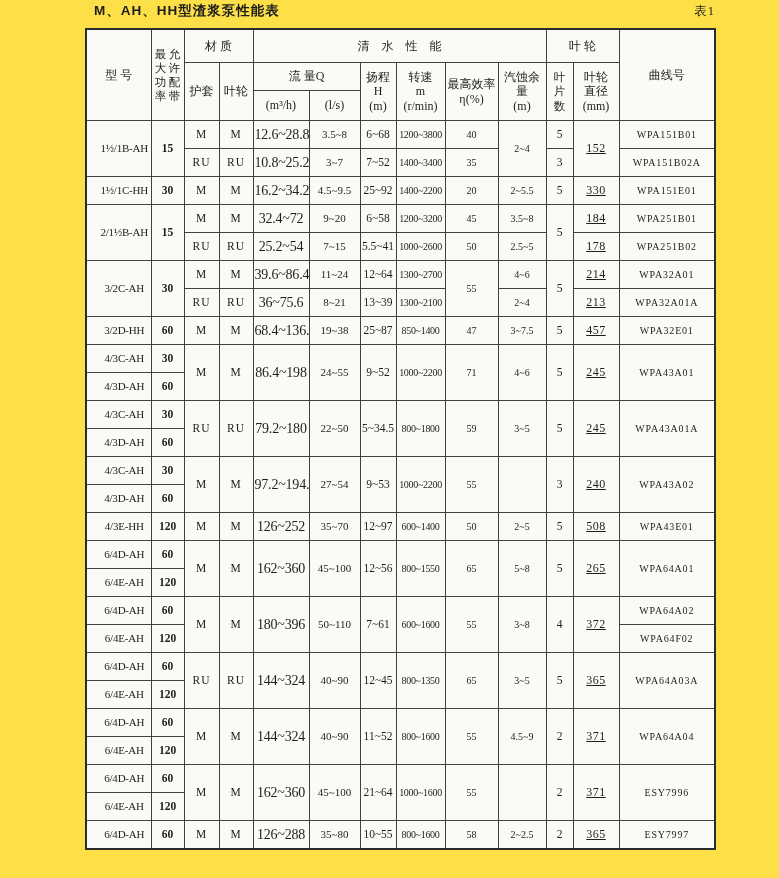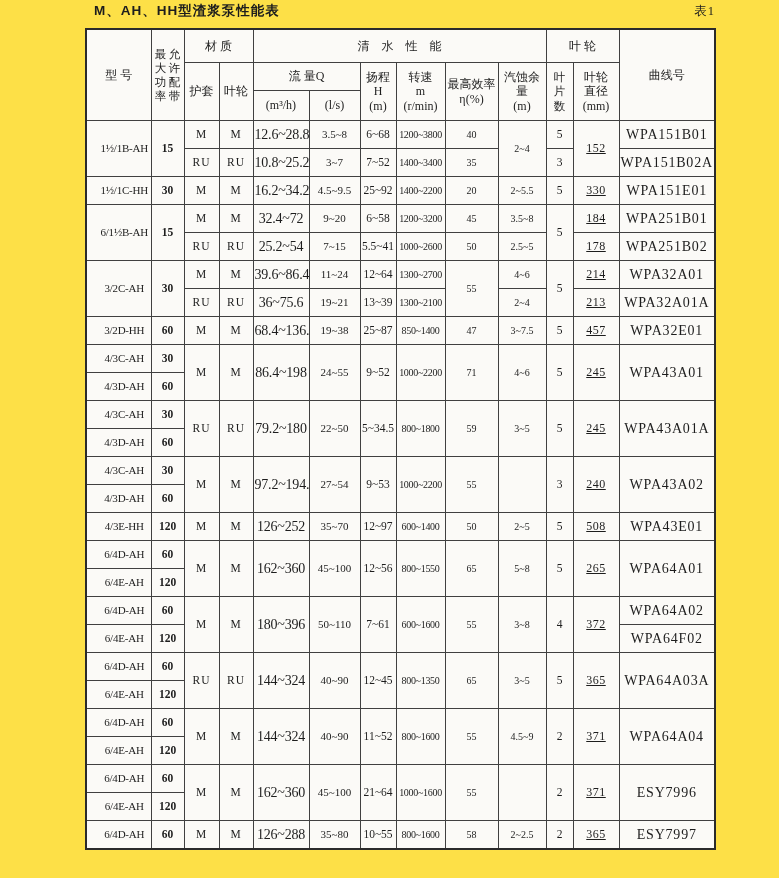--- a/index.html
+++ b/index.html
@@ -48,21 +48,21 @@
   }
   .c0{font-size:11px;letter-spacing:-0.2px;padding-left:12px;}
   .c1{font-weight:bold;font-size:11.5px;}
   .c2,.c3{font-size:11.5px;letter-spacing:1px;}
   .c4{font-size:14px;letter-spacing:-0.2px;}
   .c5{font-size:11px;}
   .c7{font-size:10px;letter-spacing:-0.3px;margin-top:47px;}
   .c8,.c9{font-size:10px;}
   .c10{font-size:11.5px;}
   .c11{font-size:12px;letter-spacing:0.5px;text-decoration:underline;}
-  .c12{font-size:14px;letter-spacing:0.8px;}
+  .c12{font-size:10px;letter-spacing:0.8px;}
 </style>
 </head>
 <body>
 
 <div class="page">
 
   <div class="title-row">
     <div class="doc-title">M、AH、HH型渣浆泵性能表</div>
     <div class="table-label">表1</div>
   </div>
@@ -152,21 +152,21 @@
           <td class="c5">4.5~9.5</td>
           <td class="c6">25~92</td>
           <td class="c7">1400~2200</td>
           <td class="c8">20</td>
           <td class="c9">2~5.5</td>
           <td class="c10">5</td>
           <td class="c11">330</td>
           <td class="c12">WPA151E01</td>
         </tr>
         <tr>
-          <td class="c0" rowspan="2">6/1½B-AH</td>
+          <td class="c0" rowspan="2">2/1½B-AH</td>
           <td class="c1" rowspan="2">15</td>
           <td class="c2">M</td>
           <td class="c3">M</td>
           <td class="c4">32.4~72</td>
           <td class="c5">9~20</td>
           <td class="c6">6~58</td>
           <td class="c7">1200~3200</td>
           <td class="c8">45</td>
           <td class="c9">3.5~8</td>
           <td class="c10" rowspan="2">5</td>
@@ -197,21 +197,21 @@
           <td class="c8" rowspan="2">55</td>
           <td class="c9">4~6</td>
           <td class="c10" rowspan="2">5</td>
           <td class="c11">214</td>
           <td class="c12">WPA32A01</td>
         </tr>
         <tr>
           <td class="c2">RU</td>
           <td class="c3">RU</td>
           <td class="c4">36~75.6</td>
-          <td class="c5">19~21</td>
+          <td class="c5">8~21</td>
           <td class="c6">13~39</td>
           <td class="c7">1300~2100</td>
           <td class="c9">2~4</td>
           <td class="c11">213</td>
           <td class="c12">WPA32A01A</td>
         </tr>
         <tr>
           <td class="c0">3/2D-HH</td>
           <td class="c1">60</td>
           <td class="c2">M</td>

